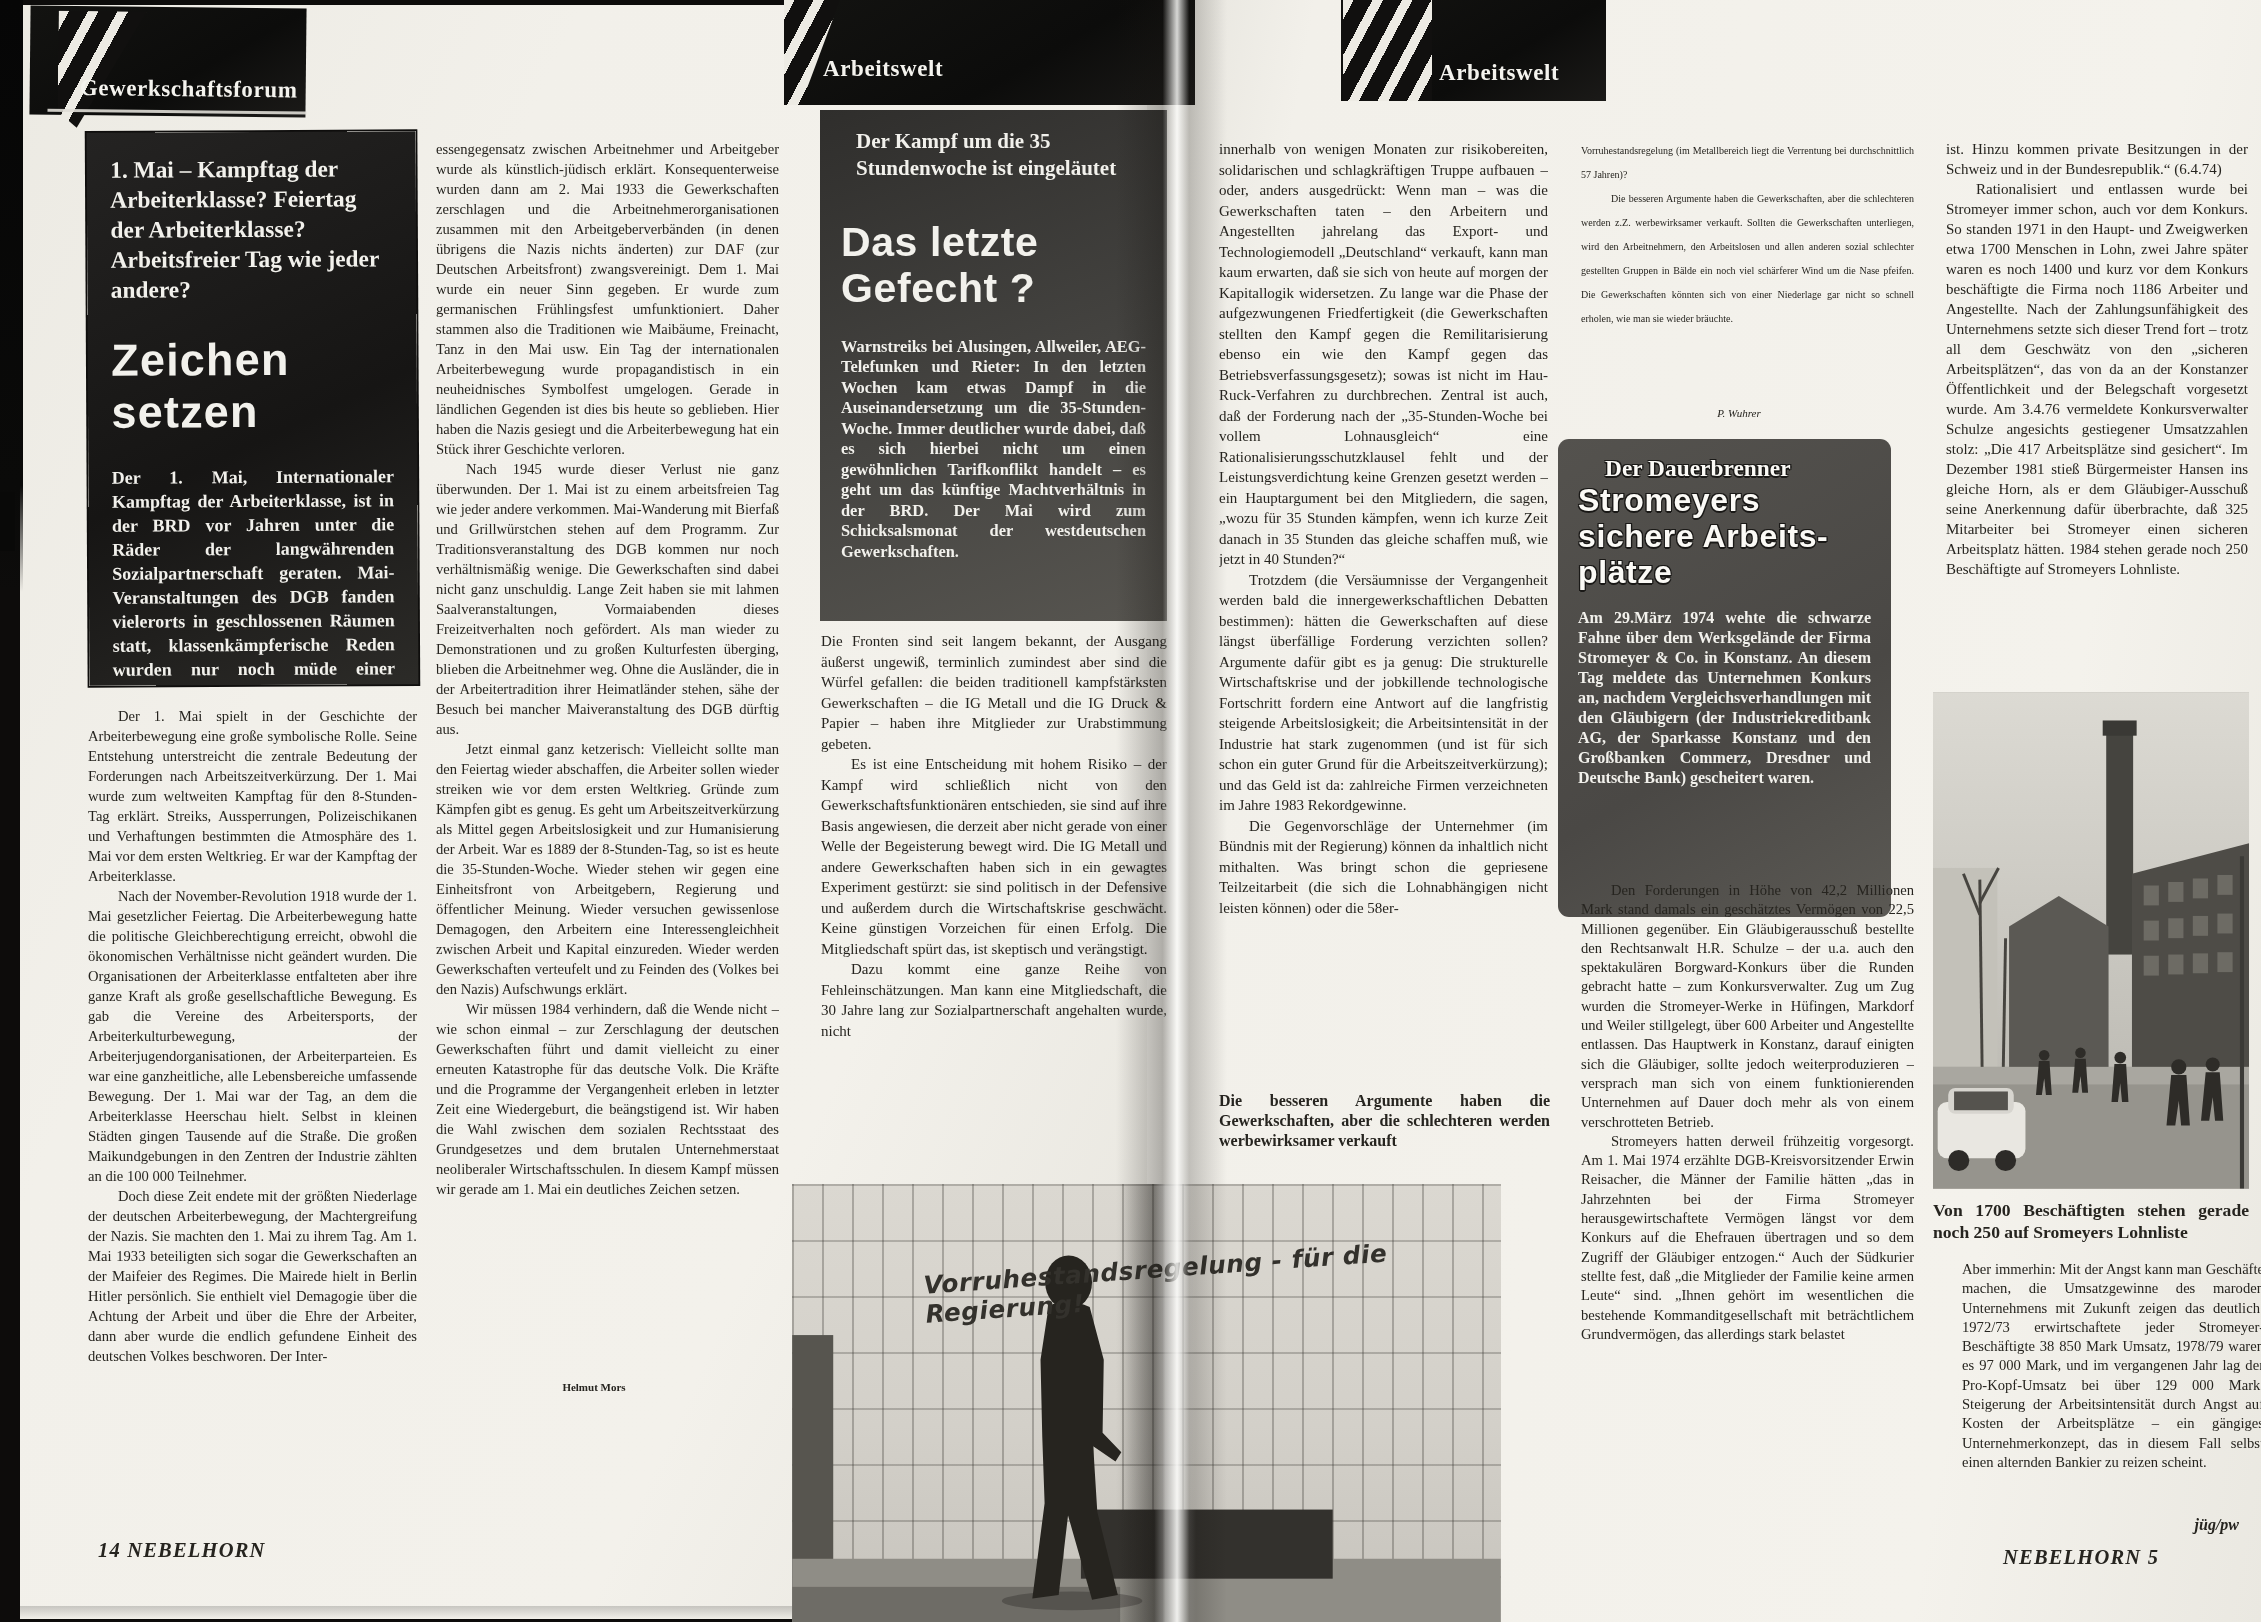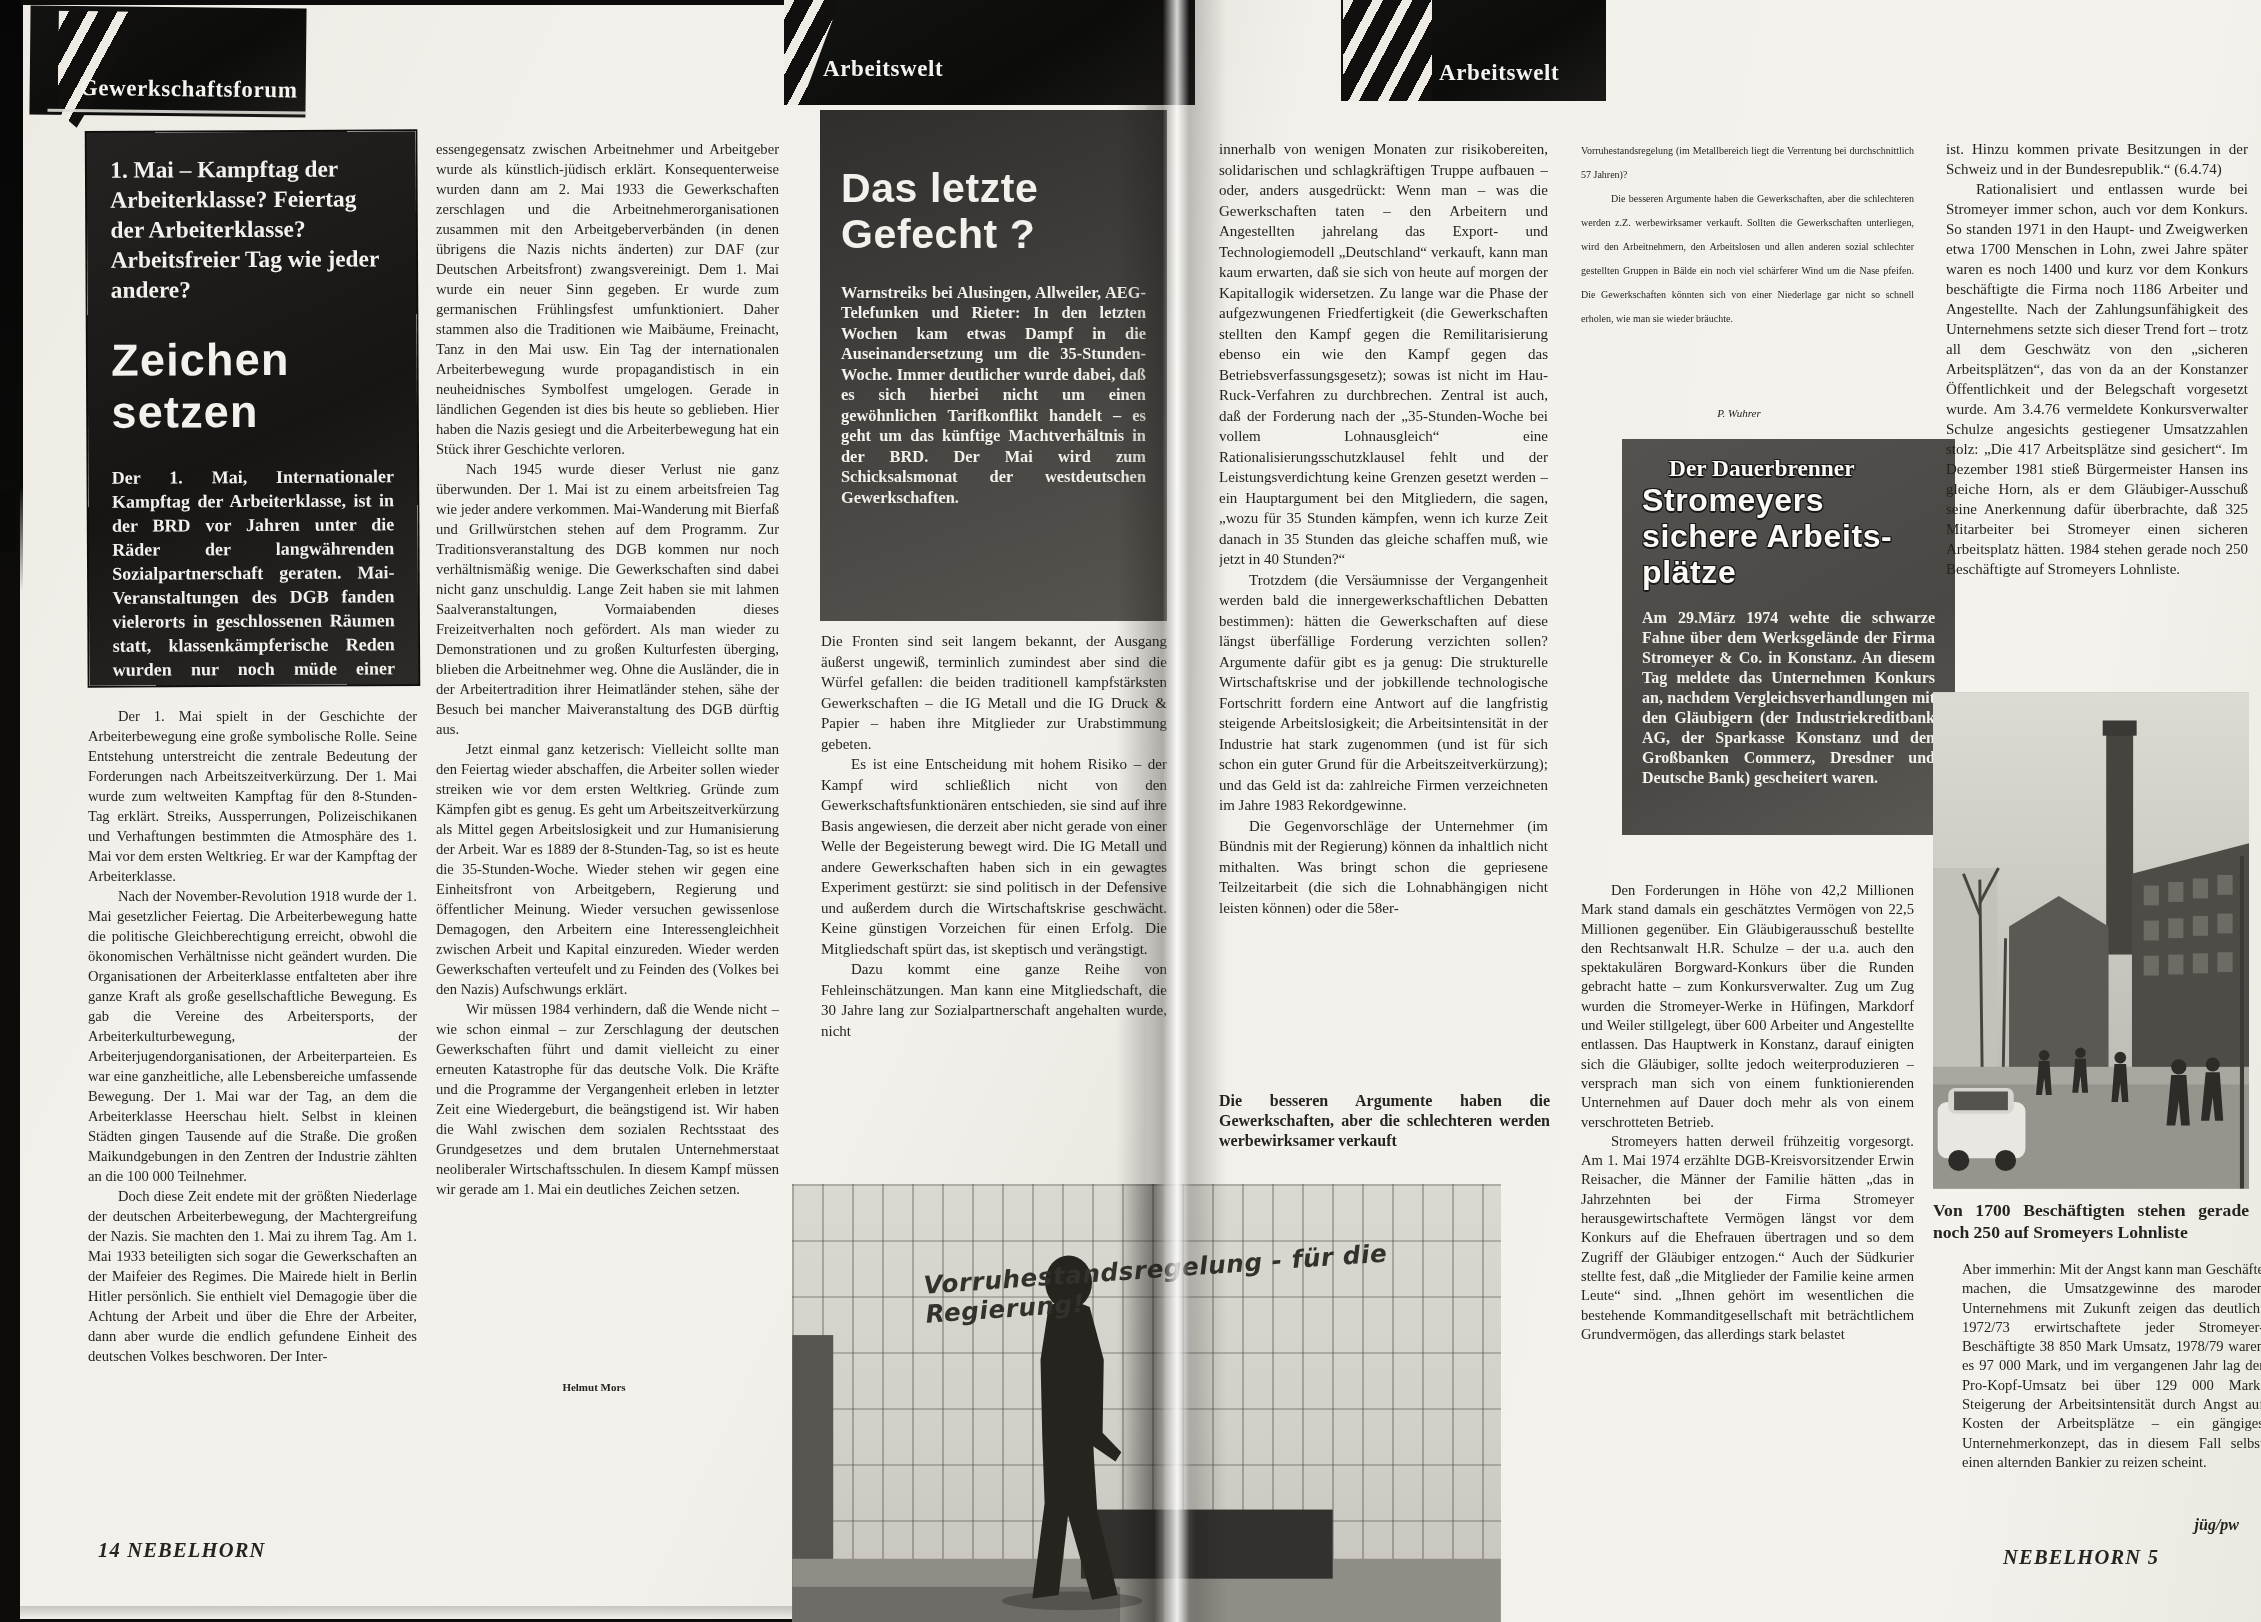--- a/index.html
+++ b/index.html
@@ -39,22 +39,22 @@
   #box-mai .kicker{font-weight:bold;font-size:23.4px;line-height:30px;}
   #box-mai .box-title{margin-top:30px;font-family:"Liberation Sans",sans-serif;font-weight:bold;font-size:45px;letter-spacing:1.2px;word-spacing:10.5px;}
   #box-mai .lead{margin-top:27px;font-weight:bold;font-size:18px;line-height:24px;text-align:justify;}
 
   #box-35h{left:820px;top:110px;width:347px;height:511px;padding:17.6px 21px;box-sizing:border-box;
      background:linear-gradient(160deg,#2f2e2c,#454441 55%,#575550);}
   #box-35h .kicker{font-weight:bold;font-size:21px;line-height:27px;padding-left:15px;}
   #box-35h .box-title{margin-top:37px;font-family:"Liberation Sans",sans-serif;font-weight:bold;font-size:41px;line-height:46px;letter-spacing:0.6px;}
   #box-35h .lead{margin-top:26px;font-weight:bold;font-size:16.4px;line-height:20.5px;text-align:justify;}
 
-  #box-strom{left:1622px;top:439px;width:333px;height:396px;padding:16.4px 20px;box-sizing:border-box;
-     background:linear-gradient(150deg,#54524e,#4a4845 60%,#5b5954);}
+  #box-strom{left:1558px;top:439px;width:333px;height:478px;padding:16.4px 20px;box-sizing:border-box;
+     background:linear-gradient(150deg,#54524e,#4a4845 60%,#5b5954);border-radius:11px;}
   .outlined{color:#fbfaf6;text-shadow:1.2px 1.2px 0 #1a1917,-1.2px -1.2px 0 #1a1917,1.2px -1.2px 0 #1a1917,-1.2px 1.2px 0 #1a1917,0 1.8px 0 #1a1917;}
   #box-strom .kicker{font-weight:bold;font-size:23.4px;padding-left:27px;}
   #box-strom .box-title{font-family:"Liberation Sans",sans-serif;font-weight:bold;font-size:32px;line-height:36px;letter-spacing:0.6px;}
   #box-strom .lead{margin-top:17.6px;font-weight:bold;font-size:16px;line-height:20px;text-align:justify;}
 
   
   .bodycol{position:absolute;text-align:justify;overflow:hidden;}
   .bodycol p{margin:0;text-indent:30px;}
   .bodycol p.noindent{text-indent:0;}
   #colA{left:88px;top:706px;width:329px;height:796px;font-size:14.6px;line-height:20px;}
@@ -137,20 +137,21 @@
     <p class="noindent">essengegensatz zwischen Arbeitnehmer und Arbeitgeber wurde als künstlich-jüdisch erklärt. Konsequenterweise wurden dann am 2. Mai 1933 die Gewerkschaften zerschlagen und die Arbeitnehmerorganisationen zusammen mit den Arbeitgeberverbänden (in denen übrigens die Nazis nichts änderten) zur DAF (zur Deutschen Arbeitsfront) zwangsvereinigt. Dem 1. Mai wurde ein neuer Sinn gegeben. Er wurde zum germanischen Frühlingsfest umfunktioniert. Daher stammen also die Traditionen wie Maibäume, Freinacht, Tanz in den Mai usw. Ein Tag der internationalen Arbeiterbewegung wurde propagandistisch in ein neuheidnisches Symbolfest umgelogen. Gerade in ländlichen Gegenden ist dies bis heute so geblieben. Hier haben die Nazis gesiegt und die Arbeiterbewegung hat ein Stück ihrer Geschichte verloren.</p>
     <p>Nach 1945 wurde dieser Verlust nie ganz überwunden. Der 1. Mai ist zu einem arbeitsfreien Tag wie jeder andere verkommen. Mai-Wanderung mit Bierfaß und Grillwürstchen stehen auf dem Programm. Zur Traditionsveranstaltung des DGB kommen nur noch verhältnismäßig wenige. Die Gewerkschaften sind dabei nicht ganz unschuldig. Lange Zeit haben sie mit lahmen Saalveranstaltungen, Vormaiabenden dieses Freizeitverhalten noch gefördert. Als man wieder zu Demonstrationen und zu großen Kulturfesten überging, blieben die Arbeitnehmer weg. Ohne die Ausländer, die in der Arbeitertradition ihrer Heimatländer stehen, sähe der Besuch bei mancher Maiveranstaltung des DGB dürftig aus.</p>
     <p>Jetzt einmal ganz ketzerisch: Vielleicht sollte man den Feiertag wieder abschaffen, die Arbeiter sollen wieder streiken wie vor dem ersten Weltkrieg. Gründe zum Kämpfen gibt es genug. Es geht um Arbeitszeitverkürzung als Mittel gegen Arbeitslosigkeit und zur Humanisierung der Arbeit. War es 1889 der 8-Stunden-Tag, so ist es heute die 35-Stunden-Woche. Wieder stehen wir gegen eine Einheitsfront von Arbeitgebern, Regierung und öffentlicher Meinung. Wieder versuchen gewissenlose Demagogen, den Arbeitern eine Interessengleichheit zwischen Arbeit und Kapital einzureden. Wieder werden Gewerkschaften verteufelt und zu Feinden des (Volkes bei den Nazis) Aufschwungs erklärt.</p>
     <p>Wir müssen 1984 verhindern, daß die Wende nicht – wie schon einmal – zur Zerschlagung der deutschen Gewerkschaften führt und damit vielleicht zu einer erneuten Katastrophe für das deutsche Volk. Die Kräfte und die Programme der Vergangenheit erleben in letzter Zeit eine Wiedergeburt, die beängstigend ist. Wir haben die Wahl zwischen dem sozialen Rechtsstaat des Grundgesetzes und dem brutalen Unternehmerstaat neoliberaler Wirtschaftsschulen. In diesem Kampf müssen wir gerade am 1. Mai ein deutliches Zeichen setzen.</p>
   </div>
   <div class="byline" id="byline-mors">Helmut Mors</div>
 
   <div class="pagefooter" id="footer-left">14  NEBELHORN</div>
 
   <section class="box" id="box-35h">
+    <div class="kicker">Der Kampf um die 35 Stundenwoche ist eingeläutet</div>
     <div class="box-title">Das letzte Gefecht ?</div>
     <p class="lead">Warnstreiks bei Alusingen, Allweiler, AEG-Telefunken und Rieter: In den letzten Wochen kam etwas Dampf in die Auseinandersetzung um die 35-Stunden-Woche. Immer deutlicher wurde dabei, daß es sich hierbei nicht um einen gewöhnlichen Tarifkonflikt handelt – es geht um das künftige Machtverhältnis in der BRD. Der Mai wird zum Schicksalsmonat der westdeutschen Gewerkschaften.</p>
   </section>
 
   <div class="bodycol" id="colC">
     <p class="noindent">Die Fronten sind seit langem bekannt, der Ausgang äußerst ungewiß, terminlich zumindest aber sind die Würfel gefallen: die beiden traditionell kampfstärksten Gewerkschaften – die IG Metall und die IG Druck &amp; Papier – haben ihre Mitglieder zur Urabstimmung gebeten.</p>
     <p>Es ist eine Entscheidung mit hohem Risiko – der Kampf wird schließlich nicht von den Gewerkschaftsfunktionären entschieden, sie sind auf ihre Basis angewiesen, die derzeit aber nicht gerade von einer Welle der Begeisterung bewegt wird. Die IG Metall und andere Gewerkschaften haben sich in ein gewagtes Experiment gestürzt: sie sind politisch in der Defensive und außerdem durch die Wirtschaftskrise geschwächt. Keine günstigen Vorzeichen für einen Erfolg. Die Mitgliedschaft spürt das, ist skeptisch und verängstigt.</p>
     <p>Dazu kommt eine ganze Reihe von Fehleinschätzungen. Man kann eine Mitgliedschaft, die 30 Jahre lang zur Sozialpartnerschaft angehalten wurde, nicht</p>
   </div>
 

